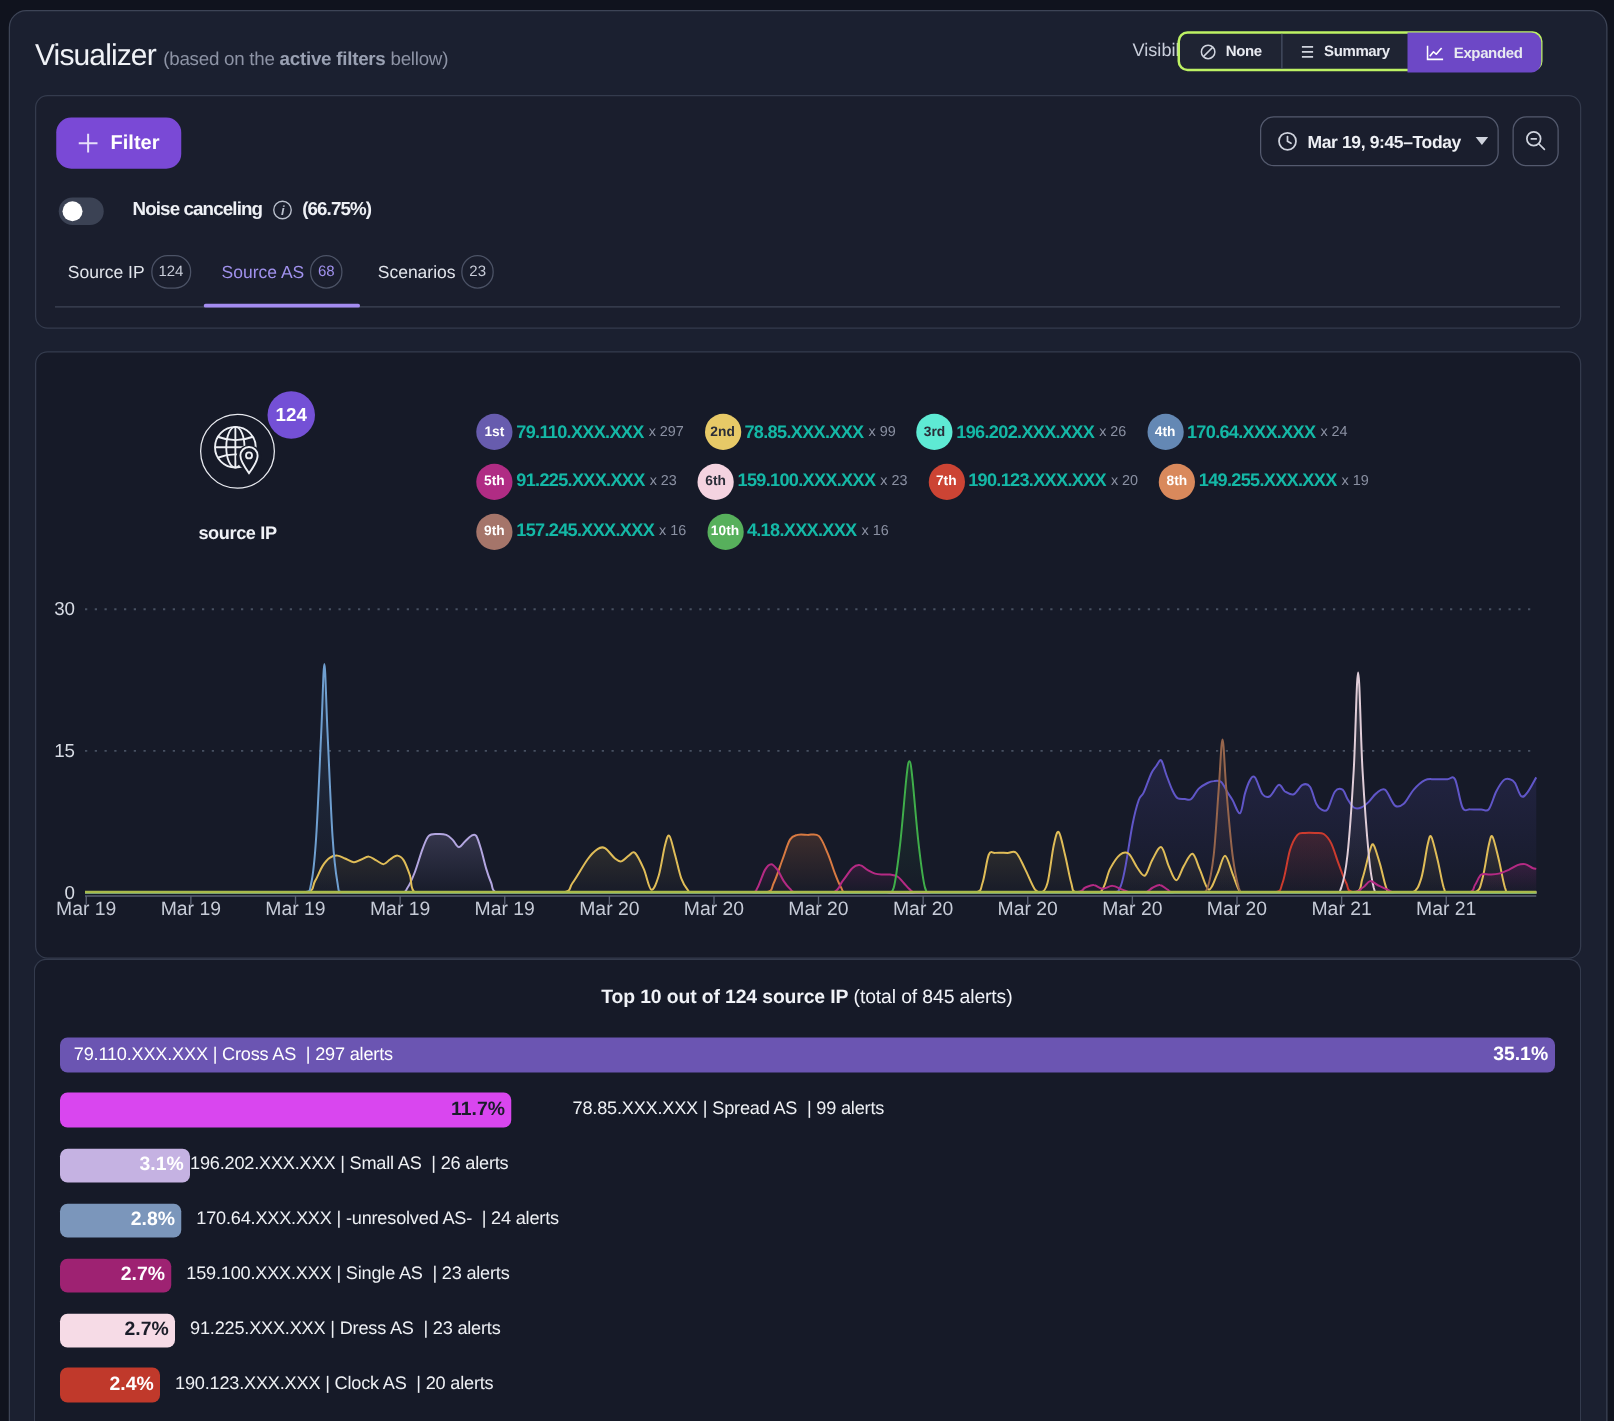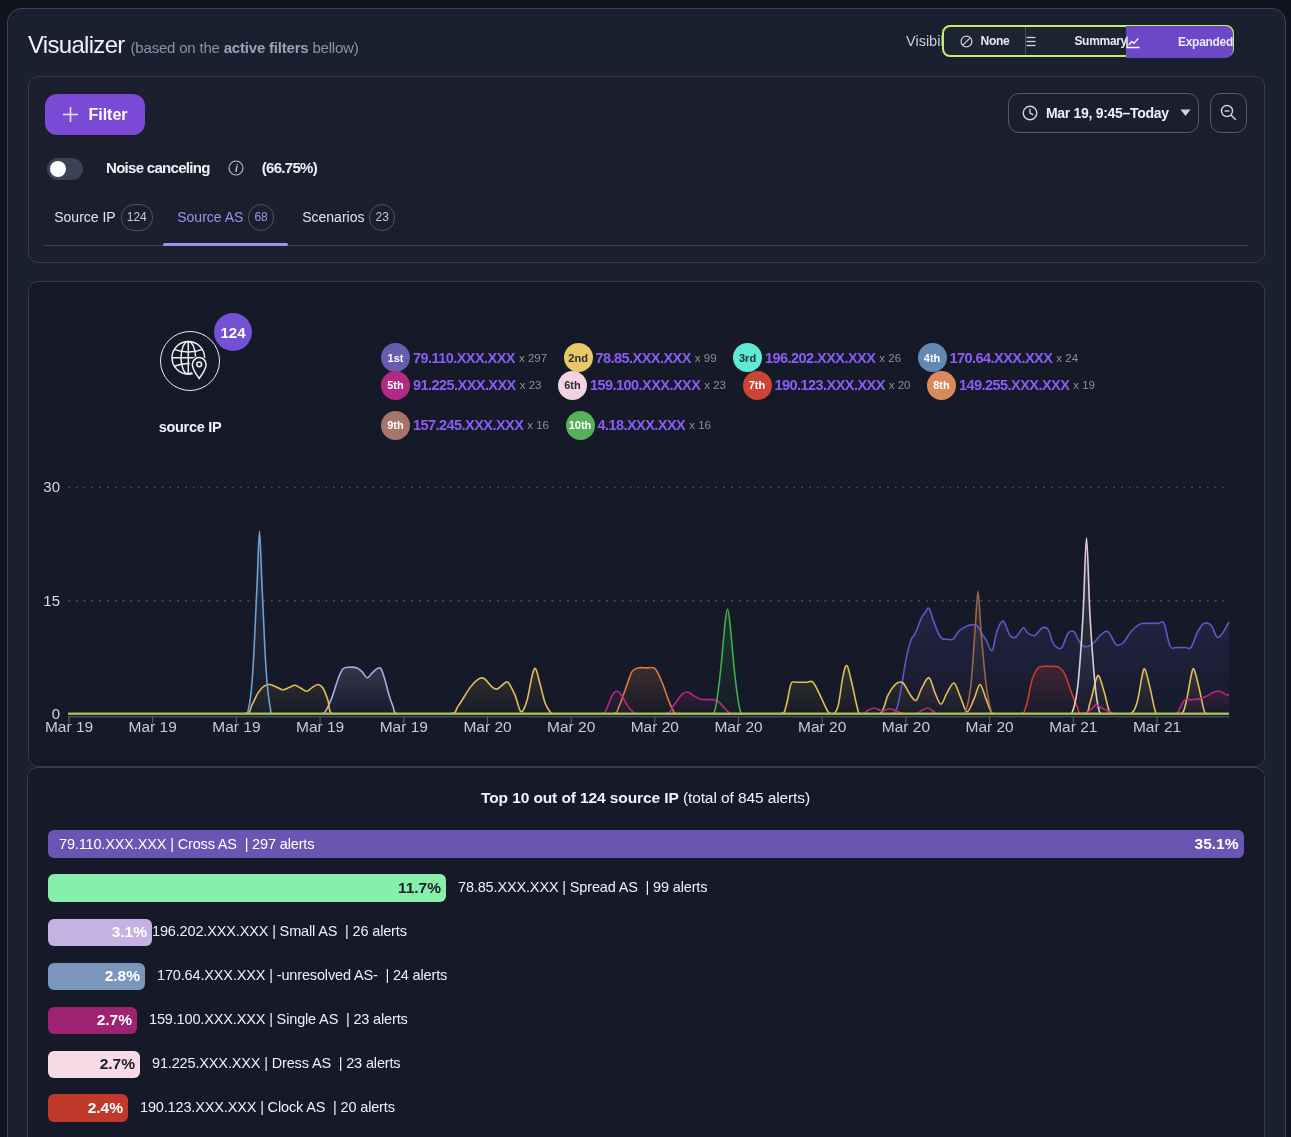--- a/index.html
+++ b/index.html
@@ -6,51 +6,51 @@
   html,body { width:1291px; height:1137px; background:#10131e; font-family:"Liberation Sans", sans-serif; overflow:hidden; }
   #panel { position:absolute; left:7px; top:8px; width:1279px; height:1200px; background:#1b2030; border:1px solid #3d4456; border-radius:14px; }
   .card { position:absolute; background:#161a28; border:1px solid #343b4d; border-radius:10px; }
   #title { position:absolute; left:28px; top:31px; font-size:24px; color:#f0f2f7; letter-spacing:-0.7px; }
   #title .sub { font-size:15px; color:#8d93a5; letter-spacing:-0.2px; }
   #title .sub b { color:#9aa1b3; }
   
   #vislabel { position:absolute; left:906px; top:33px; font-size:14.5px; color:#c9cedb;text-align:right; }
   #visgroup { position:absolute; left:942px; top:25px; height:32px; display:flex; border:2px solid #bef264; border-radius:8px; background:#1f2433; }
   #visgroup .seg { display:flex; align-items:center; justify-content:center; gap:8px; font-size:12px; letter-spacing:-0.3px; font-weight:bold; color:#e8eaf1; }
-  #visgroup .seg + .seg { border-left:1px solid #485066;justify-content:space-between; }
+  #visgroup .seg + .seg { border-left:1px solid #485066; }
   #visgroup .sel { background:#6d48c6; border-radius:0 8px 8px 0; border-left:none !important; margin:-1px; height:32px; }
   
   #fcard { left:28px; top:76px; width:1237px; height:187px; background:#1a1e2d; }
   #filterbtn { position:absolute; left:45px; top:94px; width:100px; height:41px; background:#7a49d6; border-radius:12px; color:#fff; font-weight:bold; font-size:16px; display:flex; align-items:center; justify-content:center; gap:9px; }
   #datebtn { position:absolute; left:1008px; top:92.5px; width:191px; height:40px; border:1px solid #545a6e; border-radius:11px; display:flex; align-items:center; gap:8px; padding-left:13px; color:#eef0f5; font-weight:bold; font-size:14px; white-space:nowrap; letter-spacing:-0.3px; }
   #zoombtn { position:absolute; left:1210px; top:92.5px; width:37px; height:40px; border:1px solid #545a6e; border-radius:11px; display:flex; align-items:center; justify-content:center; }
   #toggle { position:absolute; left:47px; top:158px; width:36px; height:21.5px; background:#3b4254; border-radius:11px; }
   #toggle .knob { position:absolute; left:2.5px; top:2.7px; width:16px; height:16px; background:#fff; border-radius:50%; }
-  #noiselbl { position:absolute; left:106px; top:159px; font-size:15px; letter-spacing:-0.7px; font-weight:bold; color:#eef0f5; display:flex; align-items:center; gap:16px; }
+  #noiselbl { position:absolute; left:106px; top:159px; font-size:15px; letter-spacing:-0.7px; font-weight:bold; color:#eef0f5; display:flex; align-items:center; gap:6px; }
   
   #tabs { position:absolute; left:44px; top:198px; display:flex; }
   #tabs .tab { height:38px; display:flex; align-items:center; justify-content:center; gap:5px; font-size:14px; color:#e2e5ec; }
   #tabs .pill { border:1px solid #4c5366; border-radius:13px; font-size:12px; color:#c8ccd8; padding:5px 5px; line-height:15px; min-width:15px; text-align:center; }
   #tabs .sel { color:#a091ec; }
   #tabs .sel .pill { color:#a091ec; }
   #tabline { position:absolute; left:44px; top:245px; width:1204px; height:1px; background:#3e4456; }
   #tabunder { position:absolute; left:163px; top:243px; width:125px; height:3px; background:#a48cf0; border-radius:2px; }
   
   #ccard { left:28px; top:281px; width:1237px; height:486px; }
   
   #tcard { left:27px; top:767px; width:1238px; height:400px; border-radius:10px 10px 0 0; border-bottom:none; }
   
   #globewrap { position:absolute; left:160px; top:331px; width:60px; height:60px; border:1.5px solid #e8eaf0; border-radius:50%; }
   #badge124 { position:absolute; left:214px; top:313px; width:38px; height:38px; border-radius:50%; background:#7450d6; color:#fff; font-weight:bold; font-size:15px; display:flex; align-items:center; justify-content:center; }
   #srcip { position:absolute; left:130px; top:419px; width:120px; text-align:center; font-size:14.5px; letter-spacing:-0.3px; font-weight:bold; color:#f0f2f7; }
   
   .rrow { position:absolute; left:381px; display:flex; align-items:center; gap:16.5px; height:29px; }
   .ritem { display:flex; align-items:center; }
   .rbadge { width:29px; height:29px; border-radius:50%; display:flex; align-items:center; justify-content:center; font-size:11px; font-weight:bold; color:#fff; flex:0 0 29px; }
-  .rip { font-size:14.5px; font-weight:bold; color:#8b5cf6; margin-left:3px; letter-spacing:-0.55px; }
+  .rip { font-size:14.5px; font-weight:bold; color:#14b8a6; margin-left:3px; letter-spacing:-0.55px; }
   .rx { font-size:11.5px; color:#8a90a2; margin-left:4px; }
   
   #t10head { position:absolute; left:0; top:789px; width:1291px; text-align:center; font-size:15.5px; color:#f0f2f7; letter-spacing:-0.1px; }
   .bar { position:absolute; left:48px; height:27.5px; border-radius:6px; display:flex; align-items:center; }
   .bar .pct { position:absolute; right:5px; font-weight:bold; font-size:15.5px; }
   .blabel { position:absolute; font-size:14.5px; color:#eef0f4; letter-spacing:-0.15px; }
   svg text { font-family:"Liberation Sans", sans-serif; }
 </style>
 </head>
 <body>
@@ -147,21 +147,21 @@
     </g>
     <g>
       <circle cx="30.2" cy="26" r="10" fill="#161a28"></circle>
       <path d="M30.2,17.6 a6.9,6.9 0 0 1 6.9,6.9 c0,4.6 -6.9,14 -6.9,14 s-6.9,-9.4 -6.9,-14 a6.9,6.9 0 0 1 6.9,-6.9 z" fill="none" stroke="#eef0f5" stroke-width="1.5"></path>
       <circle cx="30.2" cy="24.3" r="2.4" fill="none" stroke="#eef0f5" stroke-width="1.5"></circle>
     </g>
   </svg>
 </div>
 <div id="badge124">124</div>
 <div id="srcip">source IP</div>
-<div class="rrow" style="top:343px">
+<div class="rrow" style="top:331px">
 <div class="ritem">
       <span class="rbadge" style="background:#675cae;color:#fff">1st</span>
       <span class="rip">79.110.XXX.XXX</span>
       <span class="rx">x 297</span>
     </div>
 <div class="ritem">
       <span class="rbadge" style="background:#e7c967;color:#2a2d38">2nd</span>
       <span class="rip">78.85.XXX.XXX</span>
       <span class="rx">x 99</span>
     </div>
@@ -305,21 +305,21 @@
 <text x="1073.3" y="732" text-anchor="middle" font-size="15.5" fill="#c6cbd7" font-family="Liberation Sans, sans-serif">Mar 21</text>
 <line x1="1157.0" y1="716.8" x2="1157.0" y2="723.5" stroke="#5a6173" stroke-width="1.1"></line>
 <text x="1157.0" y="732" text-anchor="middle" font-size="15.5" fill="#c6cbd7" font-family="Liberation Sans, sans-serif">Mar 21</text>
 <line x1="68" y1="713.6" x2="1229" y2="713.6" stroke="#a9ba4b" stroke-width="2.2"></line>
 </svg>
 <div id="t10head"><b>Top 10 out of 124 source IP</b> (total of 845 alerts)</div>
 <div class="bar" style="top:830px;width:1195.5px;background:#6b55b2">
     <span style="margin-left:11px;font-size:14.5px;letter-spacing:-0.15px;color:#fff;white-space:nowrap">79.110.XXX.XXX | Cross AS&nbsp;&nbsp;| 297 alerts</span>
     <span class="pct" style="color:#fff">35.1%</span>
   </div>
-<div class="bar" style="top:874px;width:398px;background:#86efac">
+<div class="bar" style="top:874px;width:361px;background:#d946ef">
     <span class="pct" style="color:#1a1d29">11.7%</span>
   </div>
 <div class="blabel" style="left:458px;top:878.5px;white-space:nowrap">78.85.XXX.XXX | Spread AS&nbsp;&nbsp;| 99 alerts</div>
 <div class="bar" style="top:918.5px;width:104px;background:#c5b2e2">
     <span class="pct" style="color:#fff">3.1%</span>
   </div>
 <div class="blabel" style="left:152px;top:923.0px;white-space:nowrap">196.202.XXX.XXX | Small AS&nbsp;&nbsp;| 26 alerts</div>
 <div class="bar" style="top:962.5px;width:97px;background:#7b96bb">
     <span class="pct" style="color:#fff">2.8%</span>
   </div>

